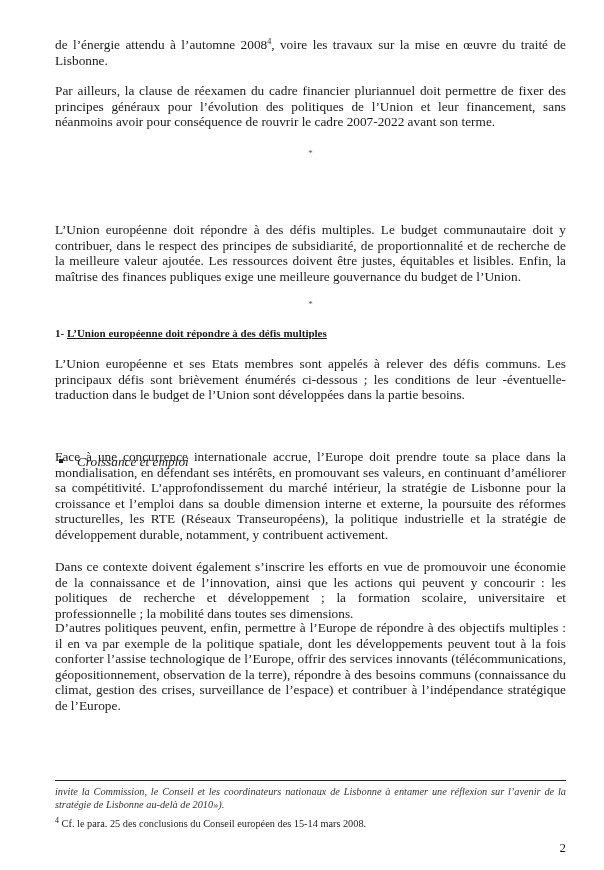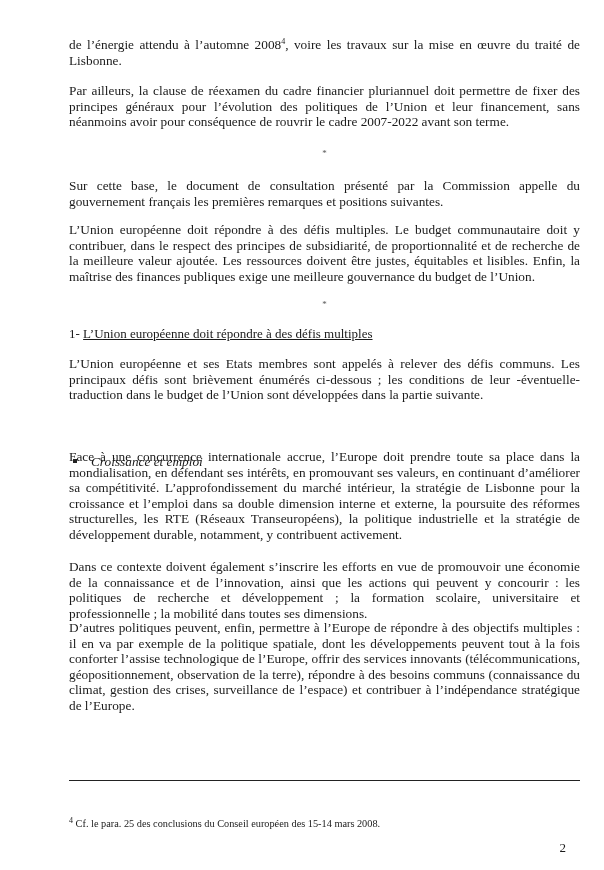--- a/index.html
+++ b/index.html
@@ -2,30 +2,30 @@
 <html><head>
   <meta charset="utf-8">
   <style>
     html, body { margin: 0; padding: 0; background: #ffffff; }
     body {
       width: 604px; height: 870px; position: relative; overflow: hidden;
       font-family: "Liberation Serif", "DejaVu Serif", serif;
       color: #1a1a1a;
     }
     .page {
-      position: absolute; left: 69px; width: 511px; top: 0; height: 870px;
+      position: absolute; left: 55px; width: 511px; top: 0; height: 870px;
     }
     .p {
       position: absolute; left: 0; width: 511px;
       font-size: 13.3px; line-height: 15.6px; text-align: justify;
       margin: 0;
     }
     .sep { position: absolute; left: 0; width: 511px; text-align: center; font-size: 9px; color: #555; }
     .heading {
-      position: absolute; left: 0; font-weight: normal; font-size: 13px; line-height: 15.6px;
+      position: absolute; left: 0; font-weight: bold; font-size: 11px; line-height: 15.6px;
     }
     .heading .u { text-decoration: underline; }
     .bullet {
       position: absolute; left: 0; font-size: 13.3px; line-height: 15.6px;
     }
     .bullet .sq { display: inline-block; width: 4px; height: 4px; background: #222; margin: 0 14px 3px 4px; vertical-align: middle; }
     .bullet .t { font-style: italic; }
     .rule { position: absolute; left: 0; width: 511px; top: 780px; border-top: 1.5px solid #222; }
     .fn {
       position: absolute; left: 0; width: 511px;
@@ -40,45 +40,45 @@
 <body>
 
 <div class="page">
 
   <p class="p" style="top:37px;"><span>de l’énergie attendu à l’automne 2008</span><sup>4</sup><span>, voire les travaux sur la mise en œuvre du traité de Lisbonne.</span></p>
 
   <p class="p" style="top:83px;">Par ailleurs, la clause de réexamen du cadre financier pluriannuel doit permettre de fixer des principes généraux pour l’évolution des politiques de l’Union et leur financement, sans néanmoins avoir pour conséquence de rouvrir le cadre 2007-2022 avant son terme.</p>
 
   <div class="sep" style="top:148px;">*</div>
 
-  <p class="p" style="top:178px;">Sur cette base, le document de consultation présenté par la Commission appelle du gouvernement français les premières remarques et positions suivantes.</p>
 
   <p class="p" style="top:222px;">L’Union européenne doit répondre à des défis multiples. Le budget communautaire doit y contribuer, dans le respect des principes de subsidiarité, de proportionnalité et de recherche de la meilleure valeur ajoutée. Les ressources doivent être justes, équitables et lisibles. Enfin, la maîtrise des finances publiques exige une meilleure gouvernance du budget de l’Union.</p>
 
   <div class="sep" style="top:299px;">*</div>
 
   <div class="heading" style="top:326px;">
     <span>1-</span>
     <span class="u">L’Union européenne doit répondre à des défis multiples</span>
   </div>
 
-  <p class="p" style="top:356px;">L’Union européenne et ses Etats membres sont appelés à relever des défis communs. Les principaux défis sont brièvement énumérés ci-dessous ; les conditions de leur -éventuelle- traduction dans le budget de l’Union sont développées dans la partie suivante.</p>
+  <p class="p" style="top:356px;">L’Union européenne et ses Etats membres sont appelés à relever des défis communs. Les principaux défis sont brièvement énumérés ci-dessous ; les conditions de leur -éventuelle- traduction dans le budget de l’Union sont développées dans la partie besoins.</p>
 
   <div class="bullet" style="top:418px;margin-top:36px;">
     <span class="sq"></span><span class="t">Croissance et emploi</span>
   </div>
 
   <p class="p" style="top:449px;">Face à une concurrence internationale accrue, l’Europe doit prendre toute sa place dans la mondialisation, en défendant ses intérêts, en promouvant ses valeurs, en continuant d’améliorer sa compétitivité. L’approfondissement du marché intérieur, la stratégie de Lisbonne pour la croissance et l’emploi dans sa double dimension interne et externe, la poursuite des réformes structurelles, les RTE (Réseaux Transeuropéens), la politique industrielle et la stratégie de développement durable, notamment, y contribuent activement.</p>
 
   <p class="p" style="top:559px;font-family:Liberation Serif, serif;">Dans ce contexte doivent également s’inscrire les efforts en vue de promouvoir une économie de la connaissance et de l’innovation, ainsi que les actions qui peuvent y concourir : les politiques de recherche et développement ; la formation scolaire, universitaire et professionnelle ; la mobilité dans toutes ses dimensions.</p>
 
   <p class="p" style="top:620px;">D’autres politiques peuvent, enfin, permettre à l’Europe de répondre à des objectifs multiples : il en va par exemple de la politique spatiale, dont les développements peuvent tout à la fois conforter l’assise technologique de l’Europe, offrir des services innovants (télécommunications, géopositionnement, observation de la terre), répondre à des besoins communs (connaissance du climat, gestion des crises, surveillance de l’espace) et contribuer à l’indépendance stratégique de l’Europe.</p>
 
   <div class="rule"></div>
 
+  <div class="fn it" style="top:785px;">invite la Commission, le Conseil et les coordinateurs nationaux de Lisbonne à entamer une réflexion sur l’avenir de la stratégie de Lisbonne au-delà de 2010»).</div>
 
   <div class="fn" style="top:817px;">
     <sup>4</sup>
     <b class="cf">Cf.</b><span> le para. 25 des conclusions du Conseil européen des 15-14 mars 2008.</span>
   </div>
 </div>
 
 <div class="pagenum">2</div>
 
 </body></html>

